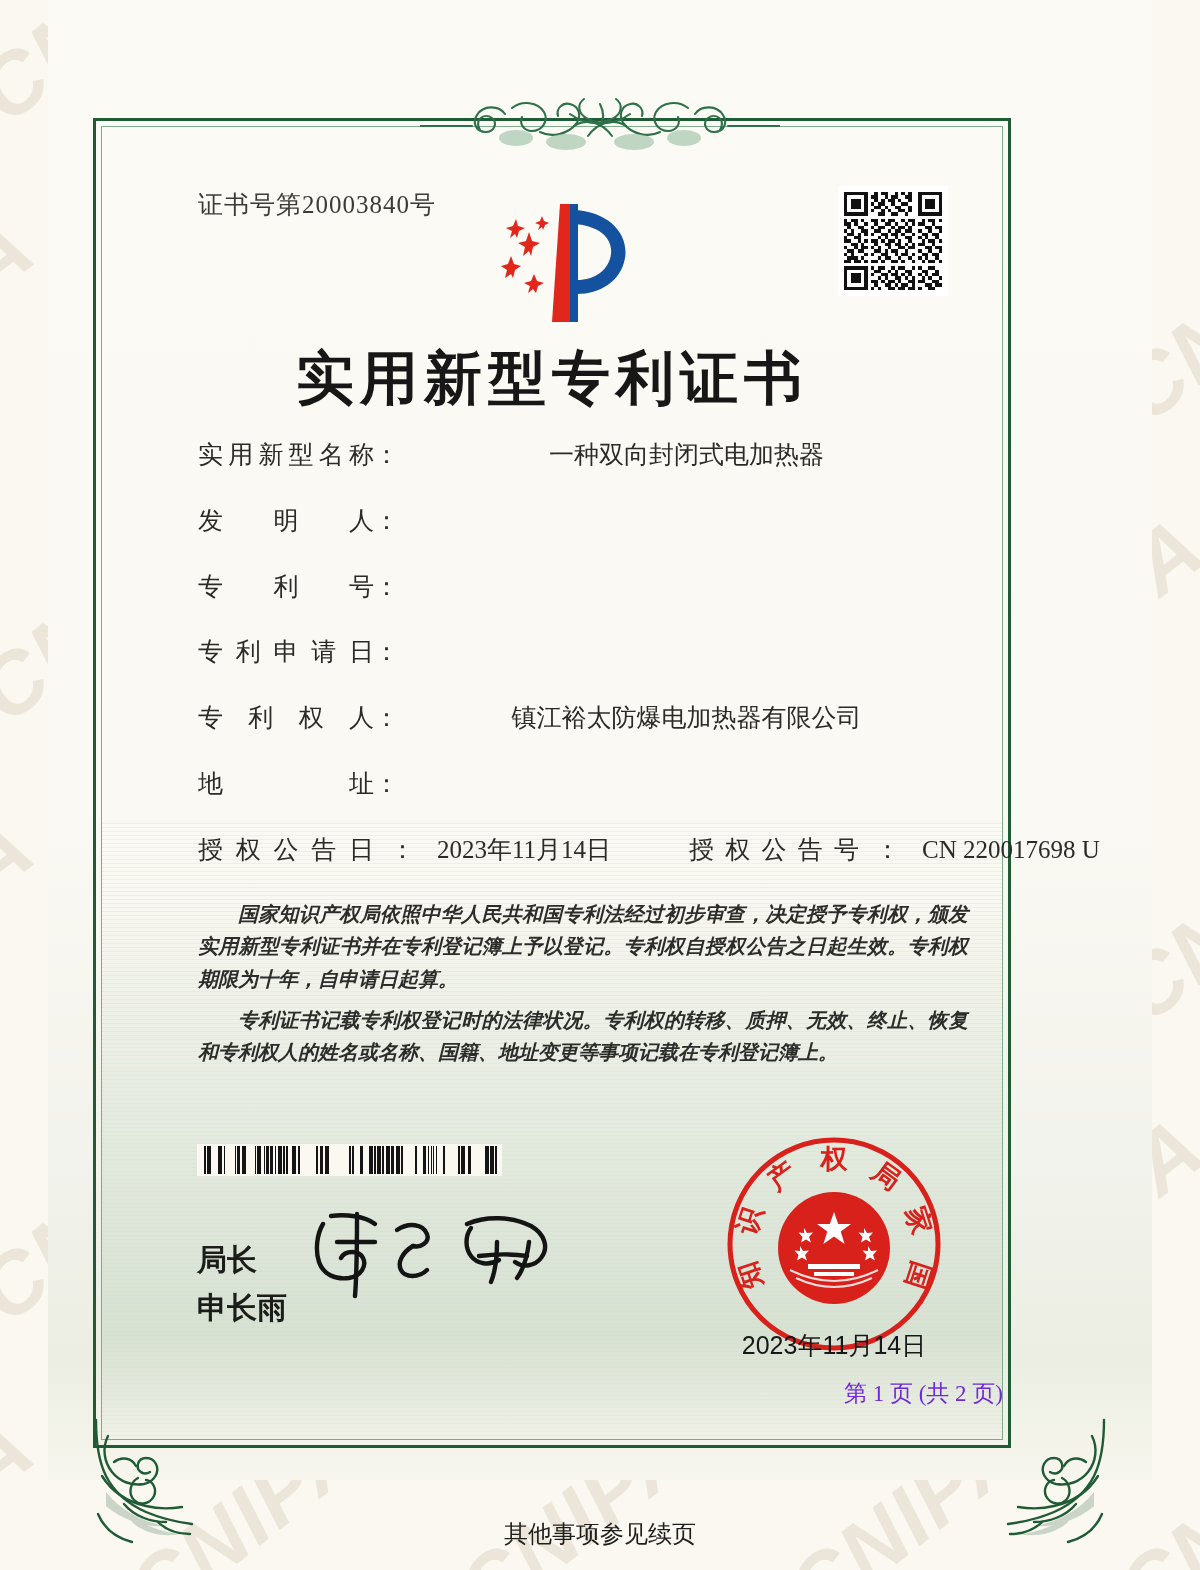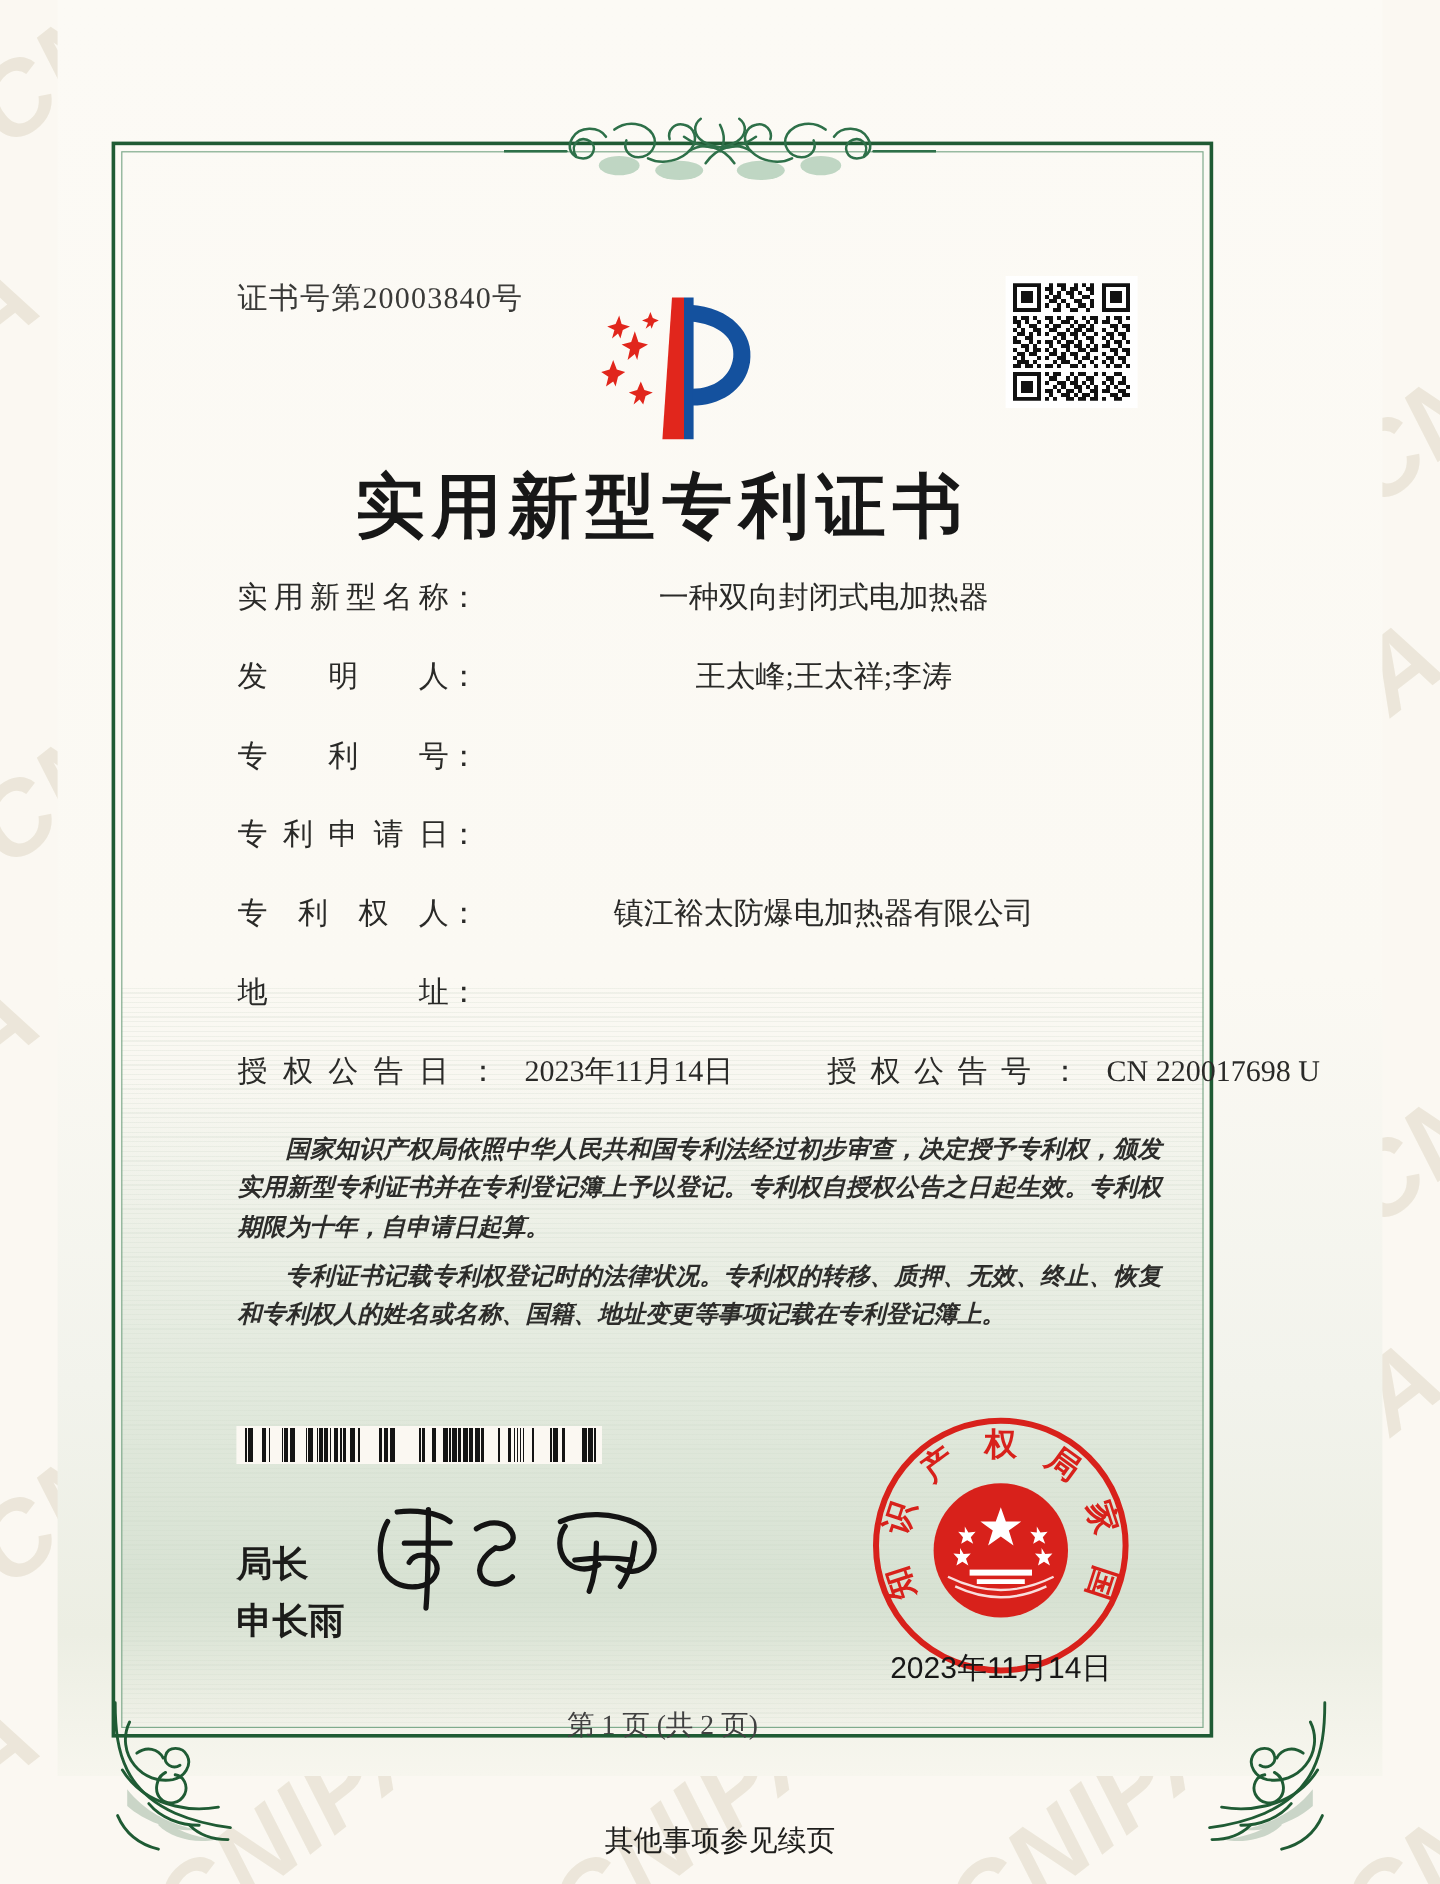--- a/index.html
+++ b/index.html
@@ -57,21 +57,21 @@
     position:absolute;left:101px;top:900px;width:902px;height:540px;z-index:3;
     background:linear-gradient(to bottom,rgba(222,230,216,0) 0%,rgba(214,226,210,.55) 45%,rgba(206,220,203,.7) 80%,rgba(238,240,230,.3) 100%);
     pointer-events:none;
   }
   
   .orn-top{position:absolute;left:50%;top:86px;transform:translateX(-50%);z-index:6;}
   .orn{position:absolute;z-index:6;}
   .orn-bl{left:88px;bottom:18px;}
   .orn-br{right:88px;bottom:18px;transform:scaleX(-1);}
   
-  .content{position:absolute;left:101px;top:126px;width:902px;height:1222px;z-index:7;margin-top:44px;}
+  .content{position:absolute;left:101px;top:126px;width:902px;height:1222px;z-index:7;}
   .certno{
     position:absolute;left:97px;top:62px;
     font-size:25px;color:#3a3a38;letter-spacing:1px;
     font-family:"Liberation Serif",serif;white-space:nowrap;
   }
   .logo{position:absolute;left:50%;top:68px;transform:translateX(-50%);}
   .qr{
     position:absolute;right:55px;top:60px;width:110px;height:110px;
     background:#fff;padding:6px;box-sizing:border-box;
   }
@@ -107,22 +107,22 @@
   .para .ind{display:block;text-indent:2em;}
   
   .barcode{position:absolute;left:96px;top:1018px;width:305px;height:32px;}
   
   .sig-block{position:absolute;left:96px;top:1110px;font-size:30px;color:#1c1c1a;line-height:1.6;font-weight:bold;font-family:"Liberation Sans",sans-serif;}
   .sig-hand{position:absolute;left:200px;top:1082px;}
   
   .seal{position:absolute;right:44px;top:1000px;width:250px;height:250px;}
   
   .pagefoot{
-    position:absolute;left:0;right:0;top:1252px;text-align:center;
-    font-size:23px;color:#404040;
+    position:absolute;left:0;right:0;top:1252px;text-align:right;
+    font-size:23px;color:#6d28d9;
   }
   .tailnote{
     position:absolute;left:0;right:0;top:1518px;text-align:center;
     font-size:24px;color:#1e1e1c;z-index:8;
     font-family:"Liberation Serif","DejaVu Serif",serif;
   }
 </style>
 </head>
 <body>
 
@@ -268,21 +268,20 @@
 
   <div class="fields">
     <div class="row">
       <span class="lbl">实用新型名称</span>
       <span class="colon">：</span>
       <span class="val">一种双向封闭式电加热器</span>
     </div>
     <div class="row">
       <span class="lbl">发明人</span>
       <span class="colon">：</span>
-      <span class="val">王太峰;王太祥;李涛</span>
     </div>
     <div class="row">
       <span class="lbl">专利号</span>
       <span class="colon">：</span>
     </div>
     <div class="row">
       <span class="lbl">专利申请日</span>
       <span class="colon">：</span>
     </div>
     <div class="row">

